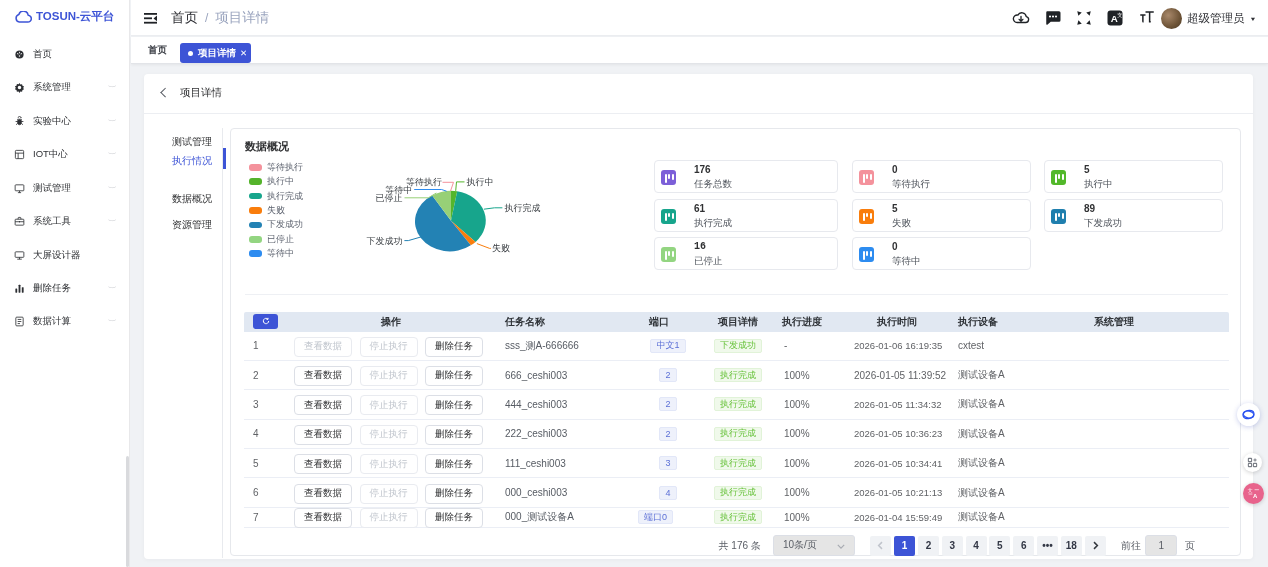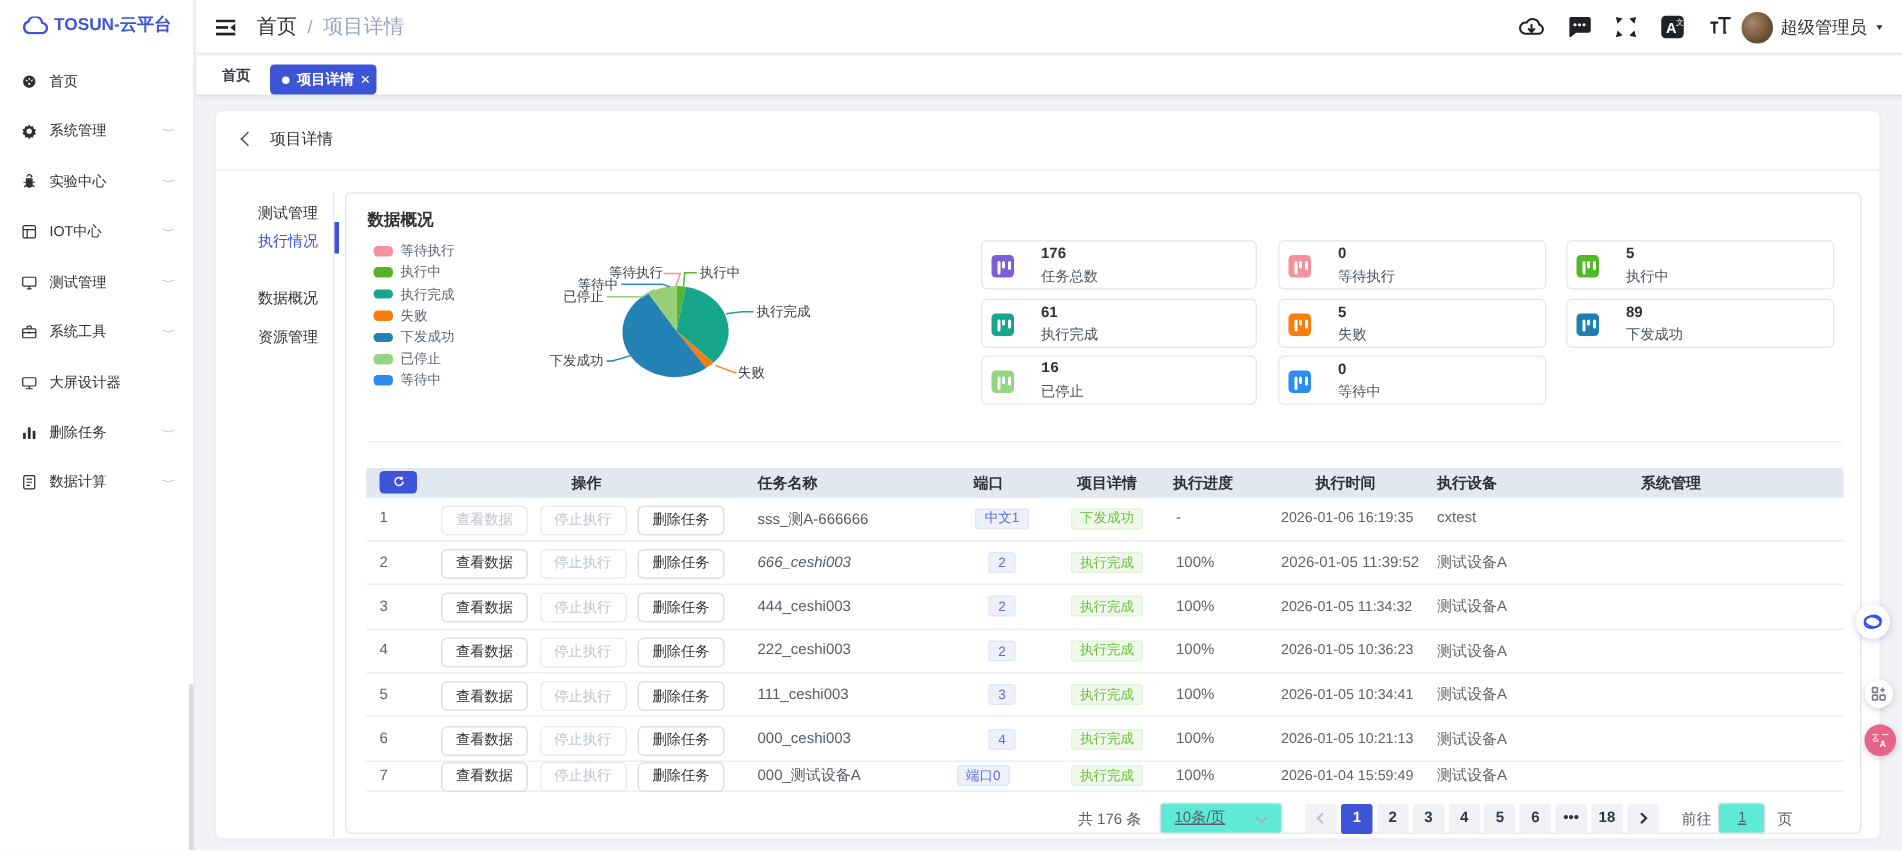--- a/index.html
+++ b/index.html
@@ -87,21 +87,21 @@
 .tag.blue { background:#eef1fb; border:1px solid #e2e7f8; color:#5b6fd6; }
 .tag.green { background:#f0f9eb; border:1px solid #e1f3d8; color:#67c23a; }
 
 
 #pager { position:absolute; left:0; top:0; width:100%; }
 .pg { position:absolute; height:20px; min-width:21px; background:#f0f2f5; border-radius:2px; color:#323745;
   font-size:10px; display:flex; align-items:center; justify-content:center; font-weight:bold;}
 .pg.on { background:#3d54d6; color:#fff; }
 .pg.lt { color:#c0c4cc; background:#f0f2f5; }
 .pgtext { position:absolute; font-size:10px; color:#5a5e66; height:20px; display:flex; align-items:center; }
-.pgbox { position:absolute; height:21px; border:1px solid #dcdfe6; border-radius:3px; background:#5eead4; font-size:10px; color:#5a5e66; display:flex; align-items:center;text-decoration:underline; }
+.pgbox { position:absolute; height:21px; border:1px solid #dcdfe6; border-radius:3px; background:#e5e5e5; font-size:10px; color:#5a5e66; display:flex; align-items:center; }
 
 
 .fb { position:absolute; border-radius:50%; display:flex; align-items:center; justify-content:center; }
 </style>
 </head>
 <body>
 <div id="app">
   <div class="abs" id="navbar">
     <svg id="hamb" width="13" height="11" viewBox="0 0 13 11">
         <g fill="#1f2226">
@@ -394,21 +394,21 @@
             </span>
 <span class="cell" style="left:540px;">-</span>
 <span class="cell" style="left:610px; font-size:9.5px;">2026-01-06 16:19:35</span>
 <span class="cell" style="left:714px;">cxtest</span>
 </div>
 <div class="row" style="top:49.4px; height:29.4px;">
 <span class="cell" style="left:9px;">2</span>
 <span class="btn" style="left:50px;">查看数据</span>
 <span class="btn dis" style="left:115.5px;">停止执行</span>
 <span class="btn" style="left:181px;">删除任务</span>
-<span class="cell" style="left:261px; color:#565b63;font-style:italic;">666_ceshi003</span>
+<span class="cell" style="left:261px; color:#565b63;">666_ceshi003</span>
 <span class="cell" style="left:394px; width:60px; justify-content:center;">
               <span class="tag blue">2</span>
             </span>
 <span class="cell" style="left:462px; width:64px; justify-content:center;">
               <span class="tag green">执行完成</span>
             </span>
 <span class="cell" style="left:540px;">100%</span>
 <span class="cell" style="left:610px; font-size:10px;">2026-01-05 11:39:52</span>
 <span class="cell" style="left:714px;">测试设备A</span>
 </div>

